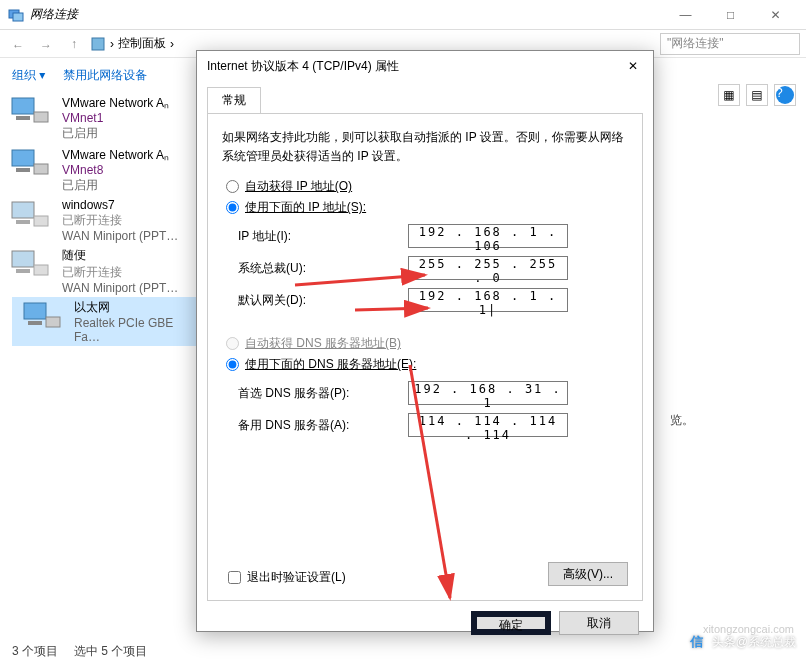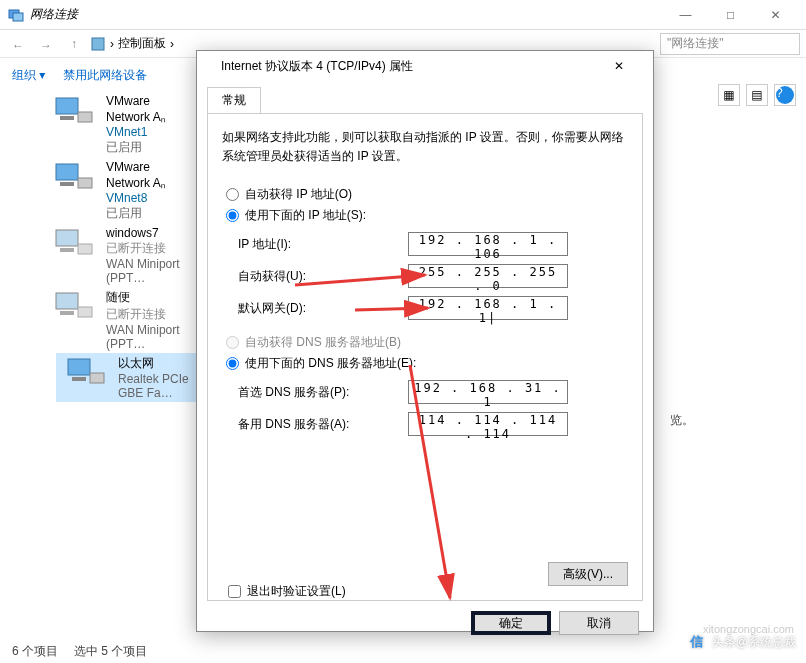--- a/index.html
+++ b/index.html
@@ -13,48 +13,48 @@
 
 .navbar { height: 28px; display: flex; align-items: center; padding: 0 6px; gap: 4px; border-bottom: 1px solid #e5e5e5; }
 .nav-arrow { width: 24px; height: 24px; display: flex; align-items: center; justify-content: center; color: #888; }
 .breadcrumb { display: flex; align-items: center; gap: 4px; }
 .search-box { margin-left: auto; width: 140px; height: 22px; border: 1px solid #ccc; padding: 0 6px; color: #888; display: flex; align-items: center; }
 
 .toolbar { height: 34px; display: flex; align-items: center; padding: 0 12px; gap: 18px; }
 .toolbar .item { color: #0066cc; display: flex; align-items: center; gap: 4px; }
 
 .content { display: flex; position: absolute; top: 92px; bottom: 26px; left: 0; right: 0; }
-.nic-list { width: 200px; overflow: hidden; padding-left: 44px; }
+.nic-list { width: 200px; overflow: hidden; }
 .nic-item { display: flex; padding: 2px 6px; gap: 8px; }
 .nic-item.selected { background: #cce8ff; margin-left: 12px; }
 .nic-icon { width: 48px; height: 40px; flex-shrink: 0; }
 .nic-text .name { color: #000; }
-.nic-text .status { color: #0369a1; }
+.nic-text .status { color: #701a75; }
 .nic-text .device { color: #666; }
 
 .statusbar { position: absolute; bottom: 0; left: 0; right: 0; height: 24px; display: flex; align-items: center; padding: 0 12px; gap: 16px; color: #444; }
 
 .dialog { position: absolute; left: 196px; top: 50px; width: 458px; height: 582px; background: #fff; border: 1px solid #888; box-shadow: 0 4px 20px rgba(0,0,0,0.3); }
-.dlg-title { height: 30px; display: flex; align-items: center; padding: 0 24px; }
+.dlg-title { height: 30px; display: flex; align-items: center; padding: 0 10px; }
 .dlg-title span { flex: 1; }
 .dlg-close { width: 20px; height: 20px; display: flex; align-items: center; justify-content: center; cursor: pointer; }
 .tab-strip { padding: 6px 10px 0; }
 .tab { display: inline-block; padding: 4px 14px; border: 1px solid #ccc; border-bottom: none; background: #fff; }
 .tab-body { border: 1px solid #ccc; margin: 0 10px 10px; padding: 14px; height: 488px; position: relative; }
-.desc { line-height: 1.6; margin-bottom: 20px; }
-.radio-row { display: flex; align-items: center; gap: 6px; margin: 4px 0 4px 4px; }
+.desc { line-height: 1.6; margin-bottom: 12px; }
+.radio-row { display: flex; align-items: center; gap: 6px; margin: 4px 0 4px 4px; text-decoration: underline; }
 .radio-row.disabled { color: #888; }
 .field-row { display: flex; align-items: center; margin: 8px 0 8px 16px; }
 .field-row label { width: 170px; }
 .ip-input { width: 160px; height: 24px; border: 1px solid #7a7a7a; text-align: center; letter-spacing: 2px; padding: 0 4px; font-family: monospace; background: #fff; }
-.check-row { display: flex; align-items: center; gap: 6px; position: absolute; bottom: 0; left: 20px; }
+.check-row { display: flex; align-items: center; gap: 6px; position: absolute; bottom: 14px; left: 20px; }
 .adv-btn { position: absolute; bottom: 14px; right: 14px; width: 80px; height: 24px; border: 1px solid #adadad; background: #e1e1e1; }
 .dlg-buttons { display: flex; justify-content: flex-end; gap: 8px; padding: 0 14px 14px; }
 .dlg-buttons button { width: 80px; height: 24px; border: 1px solid #adadad; background: #e1e1e1; }
-.dlg-buttons button.primary { border: 4px solid #0f172a; }
+.dlg-buttons button.primary { border: 6px solid #0f172a; }
 
 .right-icons { position: absolute; top: 84px; right: 10px; display: flex; gap: 6px; align-items: center; }
 .right-icons div { width: 22px; height: 22px; border: 1px solid #ccc; display: flex; align-items: center; justify-content: center; }
 .help-icon { background: #1e88e5; color: #fff; border-radius: 50%; width: 18px; height: 18px; }
 
 .arrow { position: absolute; pointer-events: none; }
 .watermark { position: absolute; right: 10px; bottom: 10px; color: #fff; font-size: 14px; opacity: 0.9; text-shadow: 0 0 3px rgba(0,0,0,0.5); display: flex; align-items: center; gap: 4px; }
 .wm-badge { width: 22px; height: 22px; border-radius: 50%; background: #fff; color: #1e88e5; display: flex; align-items: center; justify-content: center; font-weight: bold; font-size: 13px; }
 
 svg { display: block; }
@@ -176,21 +176,21 @@
       <div class="nic-text">
           <div class="name">以太网</div>
           <div class="device">Realtek PCIe GBE Fa…</div>
         </div>
     </div>
   </div>
   <div style="padding:320px 0 0 470px;color:#444">览。</div>
 </div>
 
 <div class="statusbar">
-  <span>6 个项目</span>
+  <span>3 个项目</span>
   <span>选中 5 个项目</span>
 </div>
 
 <div class="dialog">
   <div class="dlg-title">
     <span>Internet 协议版本 4 (TCP/IPv4) 属性</span>
     <div class="dlg-close">✕</div>
   </div>
   <div class="tab-strip">
     <div class="tab">常规</div>
@@ -199,27 +199,27 @@
     <div class="desc">如果网络支持此功能，则可以获取自动指派的 IP 设置。否则，你需要从网络系统管理员处获得适当的 IP 设置。</div>
 
     <div class="radio-row">
       <input type="radio" name="ipmode" style="">
       <span>自动获得 IP 地址(O)</span>
     </div>
     <div class="radio-row">
       <input type="radio" name="ipmode" checked="" style="">
       <span>使用下面的 IP 地址(S):</span>
     </div>
-    <div style="margin:0 0 14px 0">
+    <div style="margin:0 0 23px 0">
       <div class="field-row">
         <label>IP 地址(I):</label>
         <div class="ip-input">192 . 168 .  1  . 106</div>
       </div>
       <div class="field-row">
-        <label>自动获得(U):</label>
+        <label>系统总裁(U):</label>
         <div class="ip-input">255 . 255 . 255 .  0</div>
       </div>
       <div class="field-row">
         <label>默认网关(D):</label>
         <div class="ip-input">192 . 168 .  1  .  1|</div>
       </div>
     </div>
 
     <div class="radio-row disabled">
       <input type="radio" name="dnsmode" disabled="" style="">

